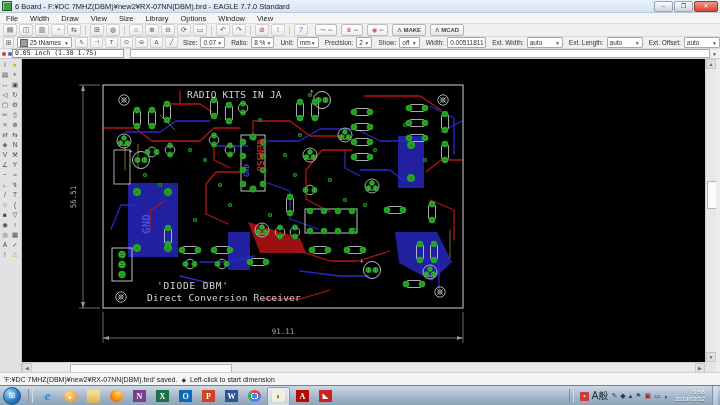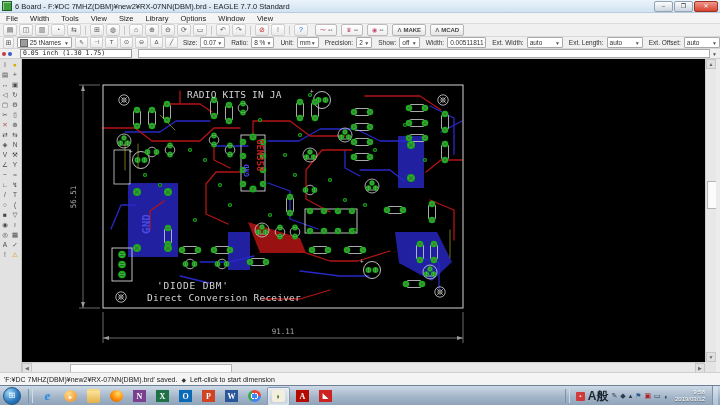--- a/index.html
+++ b/index.html
@@ -41,21 +41,21 @@
   .combo{height:9px;border:1px solid #aaa;background:#fff;display:flex;align-items:center;
     font-size:6.5px;padding:0 2px;margin:0 2px;border-radius:1px;}
   .combo .arr{margin-left:3px;font-size:5px;color:#555;}
   .plabel{margin:0 1px 0 4px;}
   .swatch{width:6px;height:6px;background:#9c9c9c;border:1px solid #666;margin-right:2px;}
   .dimtool{width:11px;height:9px;margin:0 1px;border:1px solid #cfcfcf;border-radius:1px;
     background:linear-gradient(#fff,#ececec);font-size:6px;line-height:8px;text-align:center;color:#444;}
   
   #coordbar{left:0;top:49px;width:720px;height:9px;background:#f0f0f0;
     border-bottom:1px solid #cfcfcf;display:flex;align-items:center;font-size:6.5px;}
-  #coords{width:108px;height:7px;margin-left:8px;border:1px solid #9a9a9a;background:#fff;
+  #coords{width:108px;height:7px;margin-left:0;border:1px solid #9a9a9a;background:#fff;
     font-family:"DejaVu Sans Mono",monospace;font-size:6.5px;line-height:7px;padding-left:2px;color:#222;}
   #cmdline{flex:1;height:7px;margin:0 2px 0 6px;border:1px solid #aaa;background:#fff;}
   .dot{width:4px;height:4px;border-radius:50%;margin-left:2px;}
   
   #main{left:0;top:59px;width:720px;height:313px;background:#e9e9e9;}
   #palette{left:0;top:59px;width:21px;height:313px;background:#e2e2e2;border-right:1px solid #c4c4c4;
     display:grid;grid-template-columns:10px 10px;align-content:start;padding-top:1px;}
   .ptool{width:10px;height:10px;font-size:6.5px;line-height:10px;text-align:center;color:#4a4a4a;}
   [data-name="tool-show-icon"]{color:#d3b000;}
   [data-name="tool-errors-icon"]{color:#e09000;}
@@ -98,42 +98,42 @@
   [data-name="taskbar-app-chrome"]{border-radius:50%;
     background:radial-gradient(circle,#4285f4 0 29%,#fff 30% 38%,transparent 39%),
     conic-gradient(from -30deg,#ea4335 0 120deg,#4285f4 0 240deg,#34a853 0 360deg);}
   [data-name="taskbar-app-eagle"]{background:#f3eedd;border-radius:2px;color:#3d7a2a;font-size:8px;}
   [data-name="taskbar-app-acrobat"]{background:#b30b00;font-size:8px;}
   [data-name="taskbar-app-red-app"]{background:#cc2222;font-size:7px;}
   #tray{margin-left:auto;display:flex;align-items:center;gap:3px;padding-right:2px;}
   .tray-ico{font-size:7px;color:#2d3a48;}
   [data-name="tray-security-icon"]{color:#b02020;}
   [data-name="tray-flag-icon"]{color:#2d5d8f;}
-  #ime{font-size:12px;font-weight:bold;color:#1c2630;}
+  #ime{font-size:10px;font-weight:normal;color:#1c2630;}
   #tray-red{width:9px;height:9px;background:#d03a3a;border-radius:1px;color:#fff;font-size:6px;line-height:9px;text-align:center;}
   #clock{text-align:right;font-size:6px;line-height:7px;color:#fdfdfd;text-shadow:0 1px 1px rgba(0,0,0,.45);padding:0 4px;}
   #showdesk{width:5px;height:20px;background:linear-gradient(#d7e2ee,#aebfd2);border-left:1px solid #7d90a5;}
 </style>
 </head>
 <body>
 
 <div id="titlebar" class="abs" data-name="title-bar">
   <div id="app-icon" data-name="eagle-app-icon"></div>
   <span data-name="window-title">6 Board - F:¥DC 7MHZ(DBM)¥new2¥RX-07NN(DBM).brd - EAGLE 7.7.0 Standard</span>
   <div class="wbtns">
     <div class="wbtn" data-name="minimize-button">–</div>
     <div class="wbtn" data-name="maximize-button">❐</div>
     <div class="wbtn close" data-name="close-button">✕</div>
   </div>
 </div>
 
 <div id="menubar" class="abs" data-name="menu-bar">
     <span data-name="menu-file">File</span>
     <span data-name="menu-edit">Width</span>
-    <span data-name="menu-draw">Tools</span>
+    <span data-name="menu-draw">Draw</span>
     <span data-name="menu-view">View</span>
     <span data-name="menu-tools">Size</span>
     <span data-name="menu-library">Library</span>
     <span data-name="menu-options">Options</span>
     <span data-name="menu-window">Window</span>
     <span data-name="menu-help">View</span>
   </div>
 
 <div id="toolbar1" class="abs" data-name="action-toolbar">
   <span id="tb1-buttons" style="display:flex;align-items:center;">

